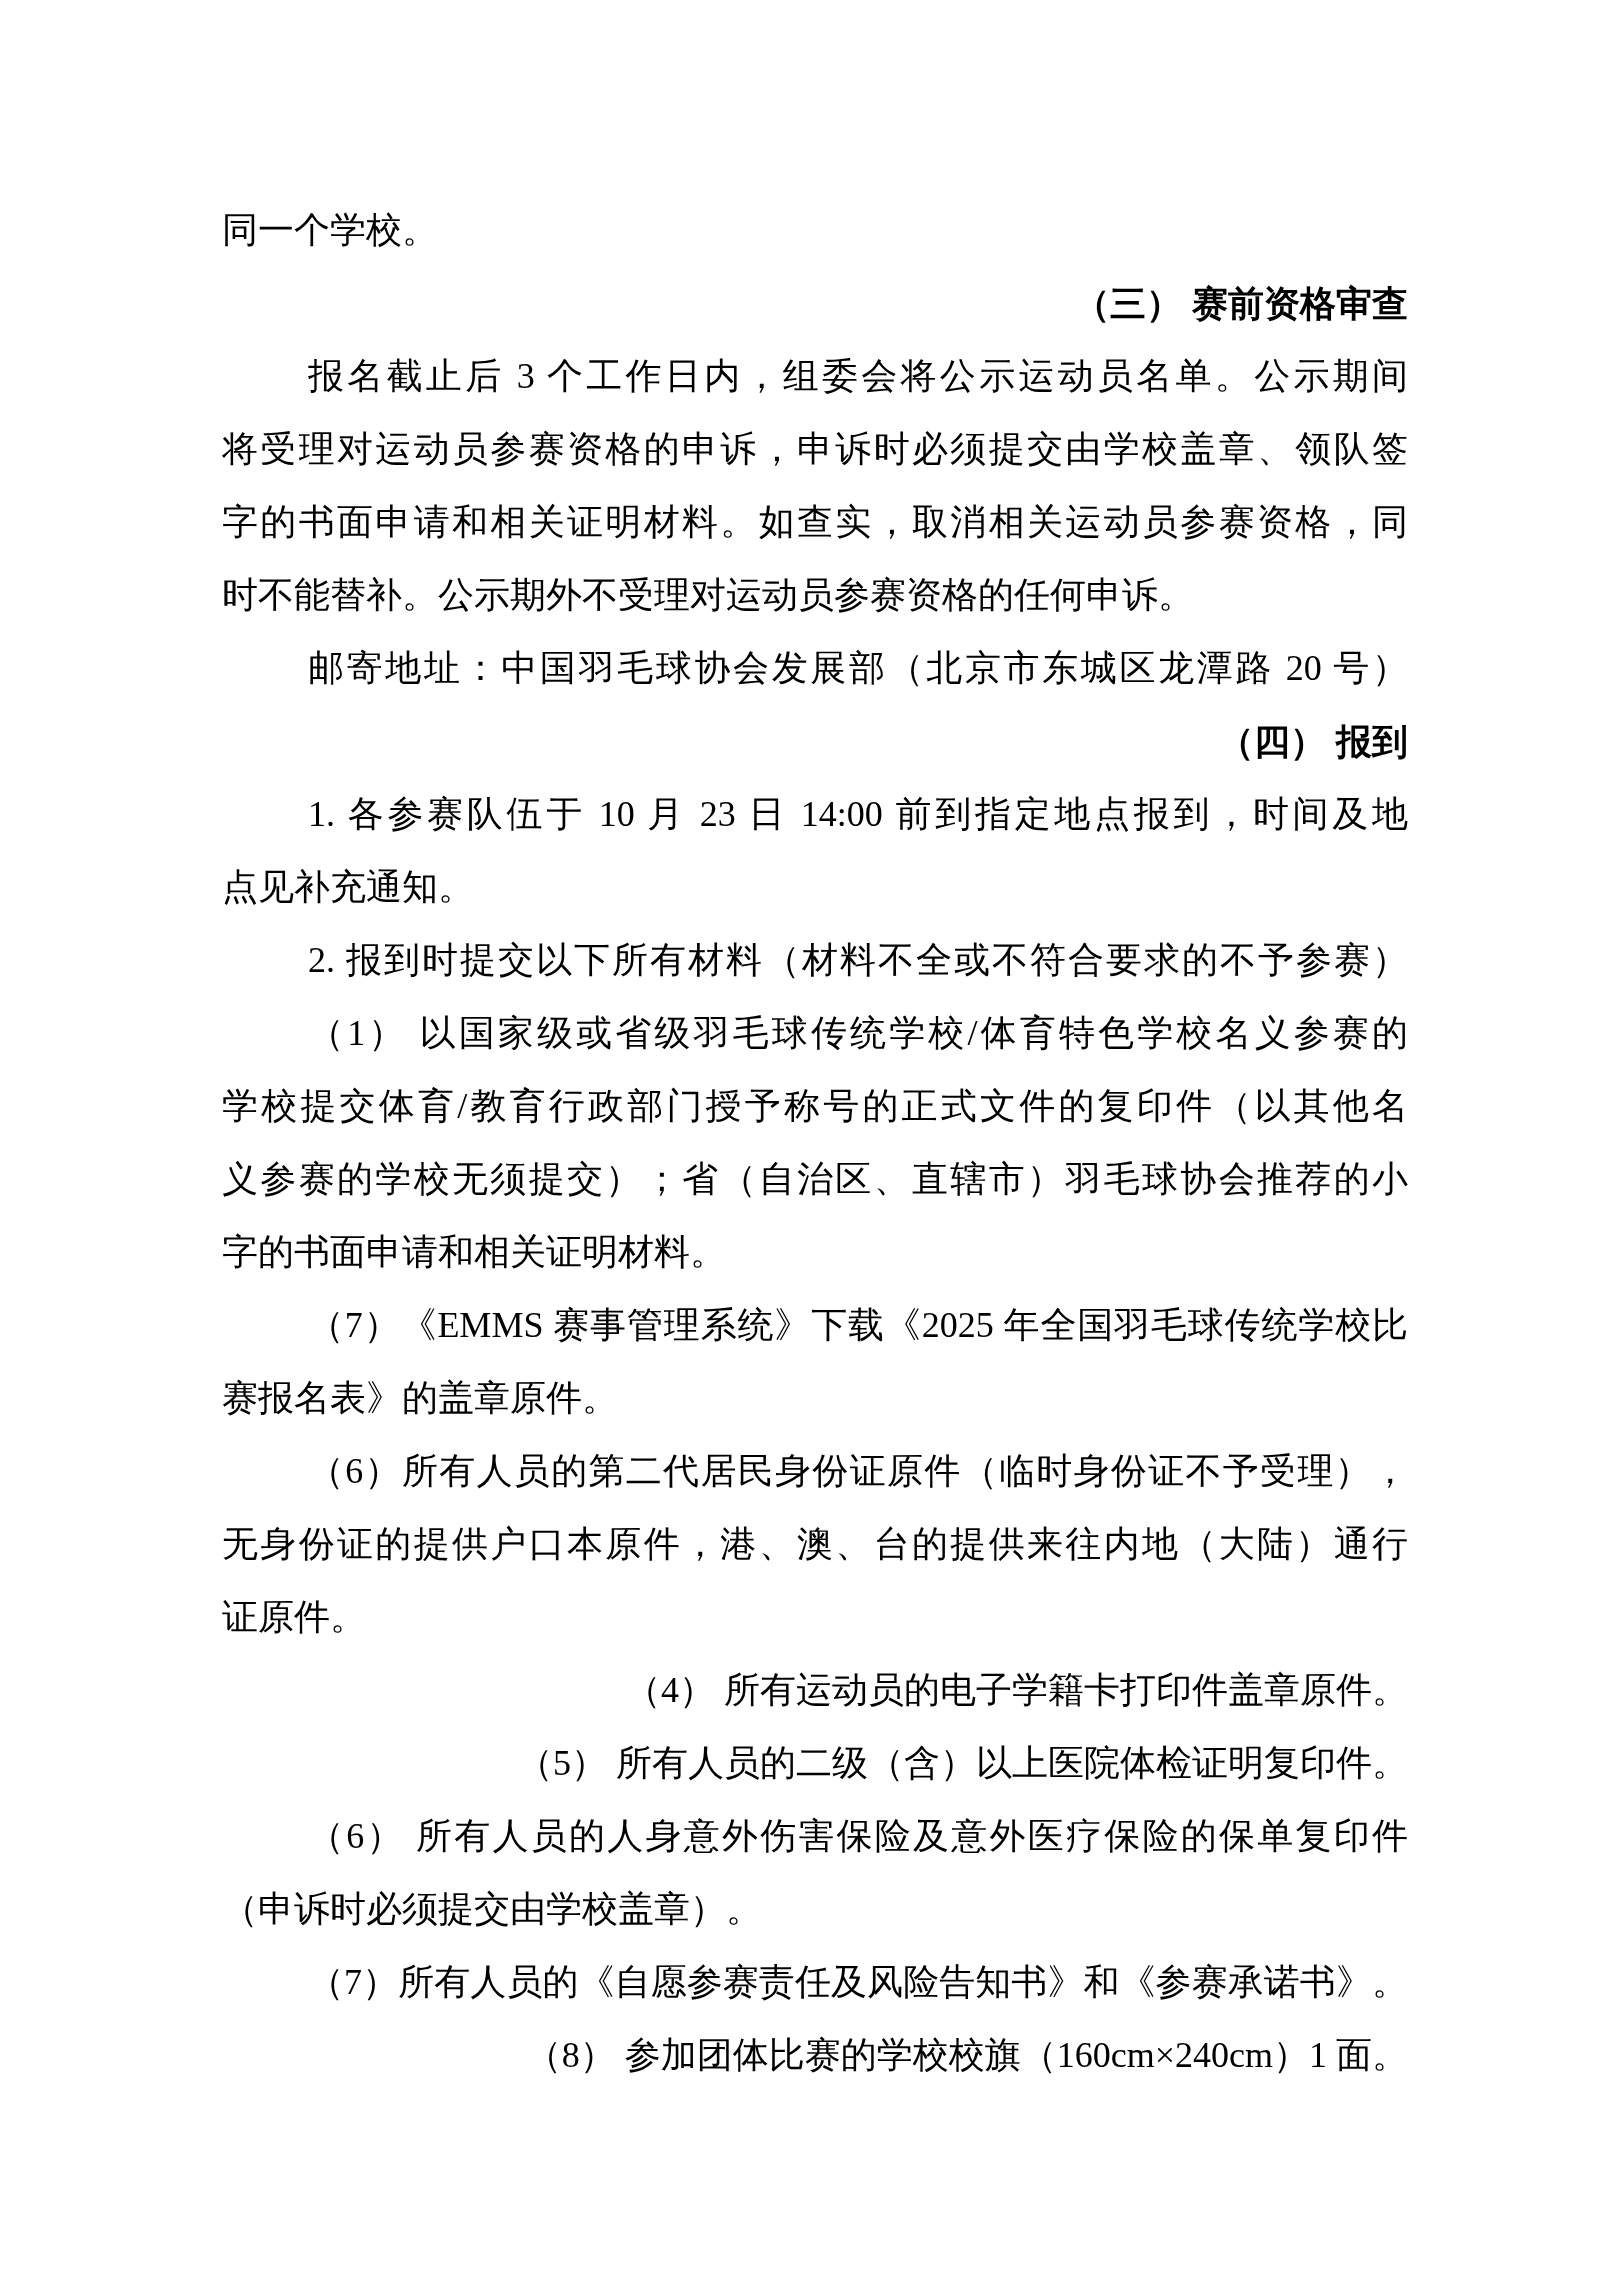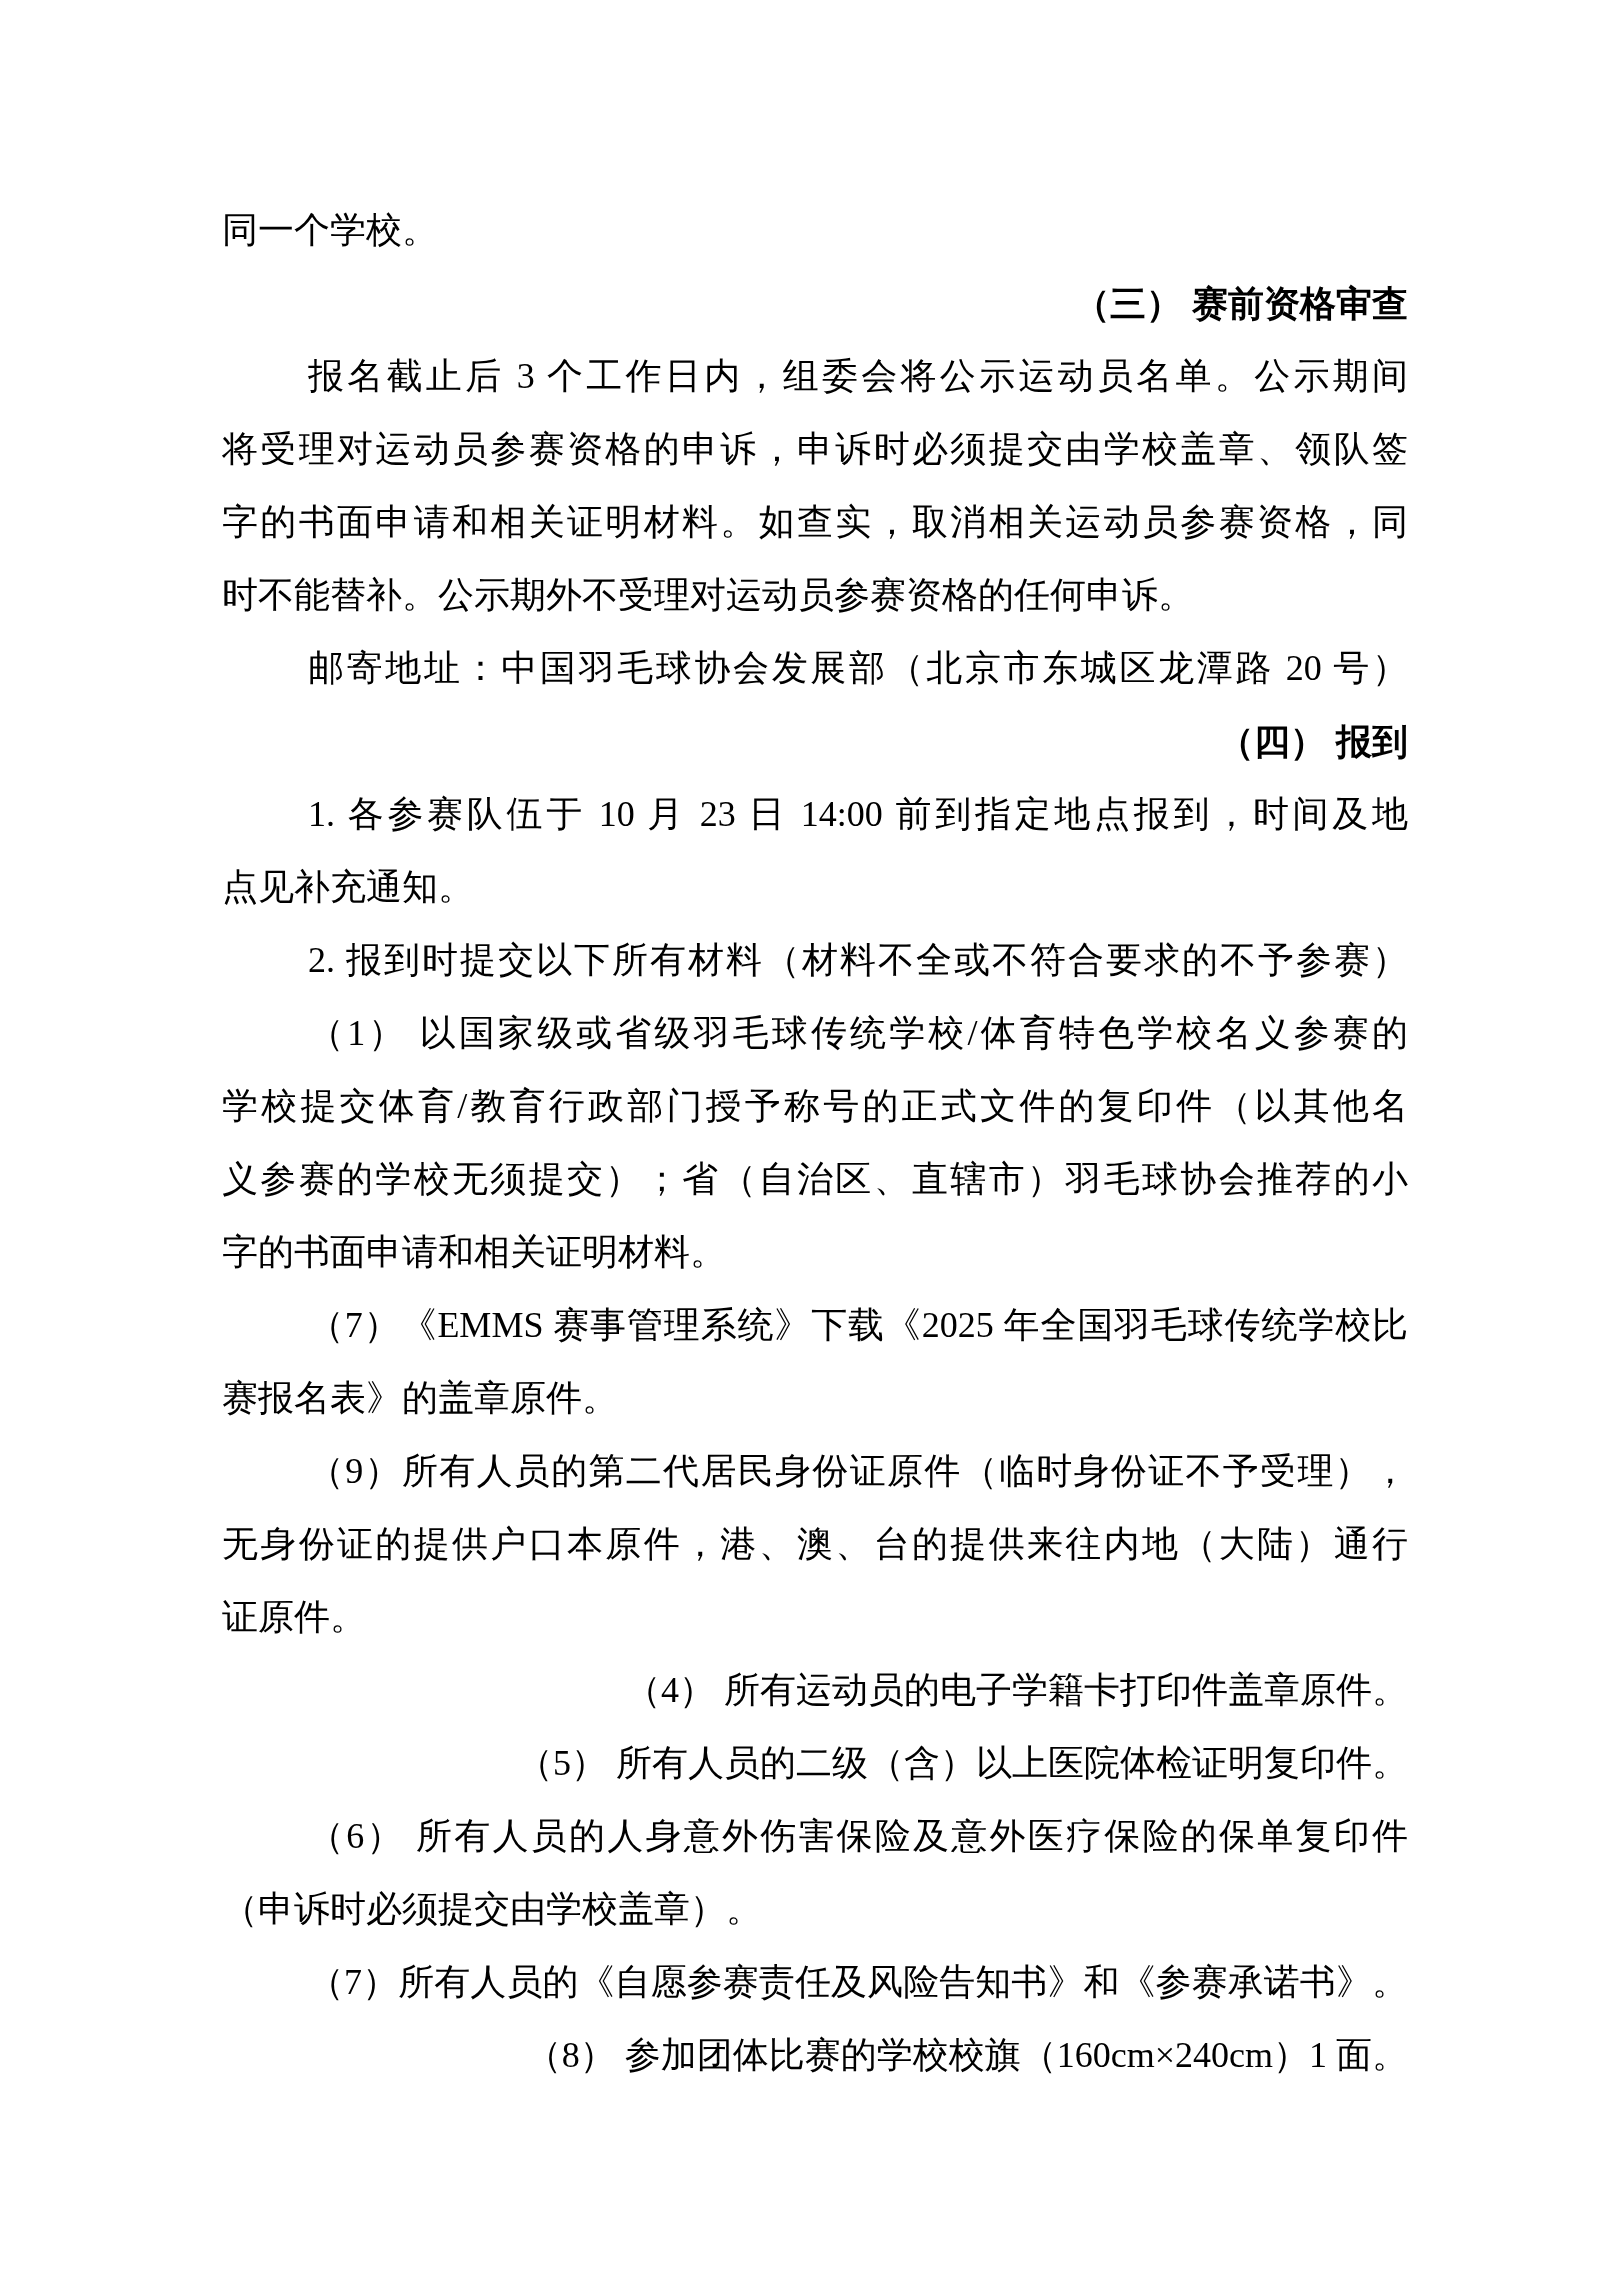--- a/index.html
+++ b/index.html
@@ -66,21 +66,21 @@
       <div class="line indent bold">（四） 报到</div>
       <div class="line indent justify">1. 各参赛队伍于 10 月 23 日 14:00 前到指定地点报到，时间及地</div>
       <div class="line">点见补充通知。</div>
       <div class="line indent justify">2. 报到时提交以下所有材料（材料不全或不符合要求的不予参赛）</div>
       <div class="line indent justify">（1） 以国家级或省级羽毛球传统学校/体育特色学校名义参赛的</div>
       <div class="line justify">学校提交体育/教育行政部门授予称号的正式文件的复印件（以其他名</div>
       <div class="line justify">义参赛的学校无须提交）；省（自治区、直辖市）羽毛球协会推荐的小</div>
       <div class="line">字的书面申请和相关证明材料。</div>
       <div class="line indent justify">（7）《EMMS 赛事管理系统》下载《2025 年全国羽毛球传统学校比</div>
       <div class="line">赛报名表》的盖章原件。</div>
-      <div class="line indent justify">（9）所有人员的第二代居民身份证原件（临时身份证不予受理），</div>
+      <div class="line indent justify">（6）所有人员的第二代居民身份证原件（临时身份证不予受理），</div>
       <div class="line justify">无身份证的提供户口本原件，港、澳、台的提供来往内地（大陆）通行</div>
       <div class="line">证原件。</div>
       <div class="line indent">（4） 所有运动员的电子学籍卡打印件盖章原件。</div>
       <div class="line indent">（5） 所有人员的二级（含）以上医院体检证明复印件。</div>
       <div class="line indent justify">（6） 所有人员的人身意外伤害保险及意外医疗保险的保单复印件</div>
       <div class="line">（申诉时必须提交由学校盖章）。</div>
       <div class="line indent justify">（7）所有人员的《自愿参赛责任及风险告知书》和《参赛承诺书》。</div>
       <div class="line indent">（8） 参加团体比赛的学校校旗（160cm×240cm）1 面。</div>
     </div>
 </div>

